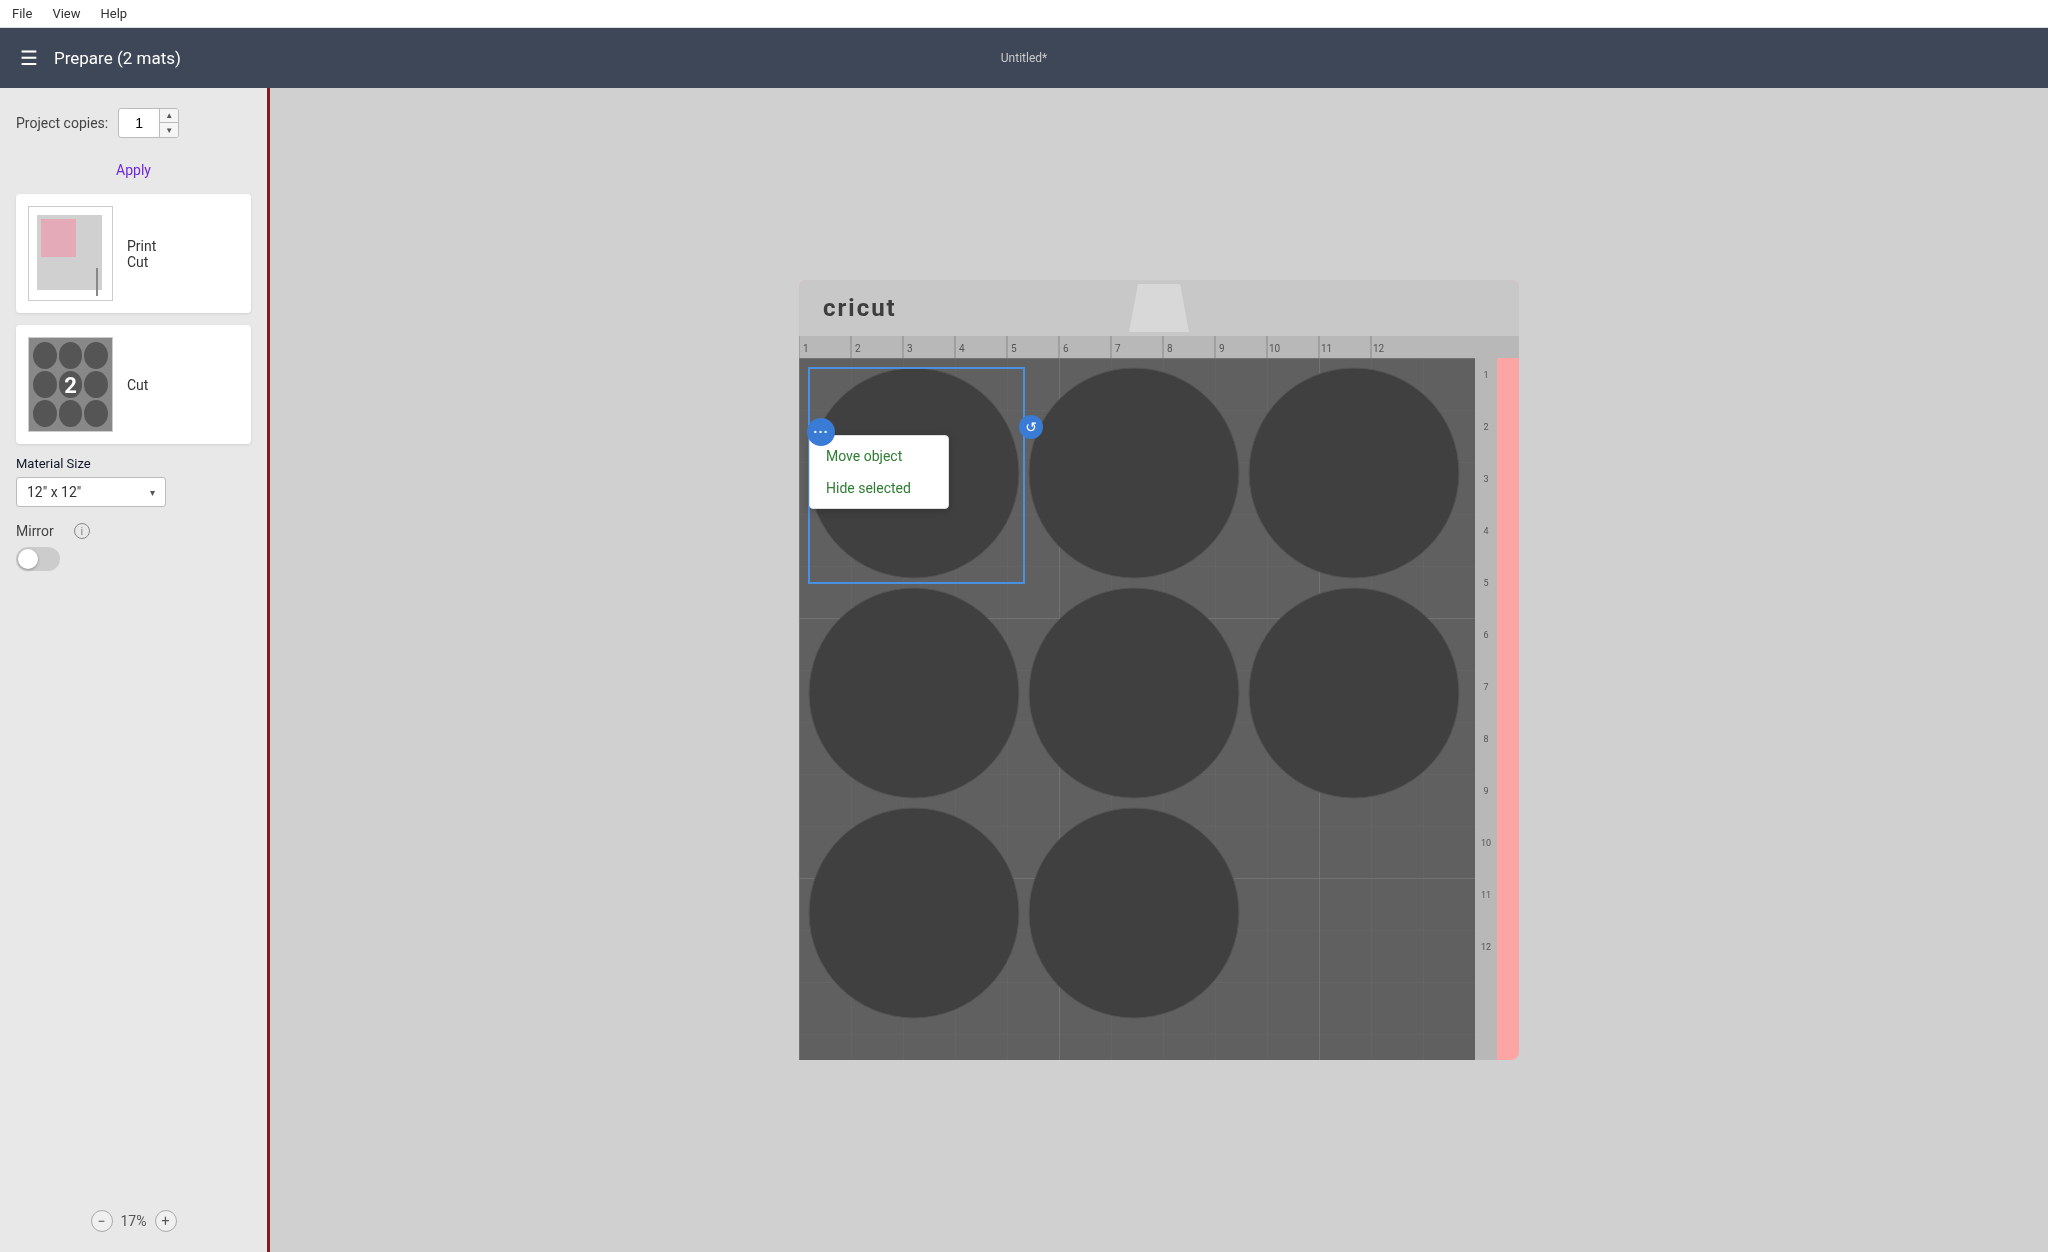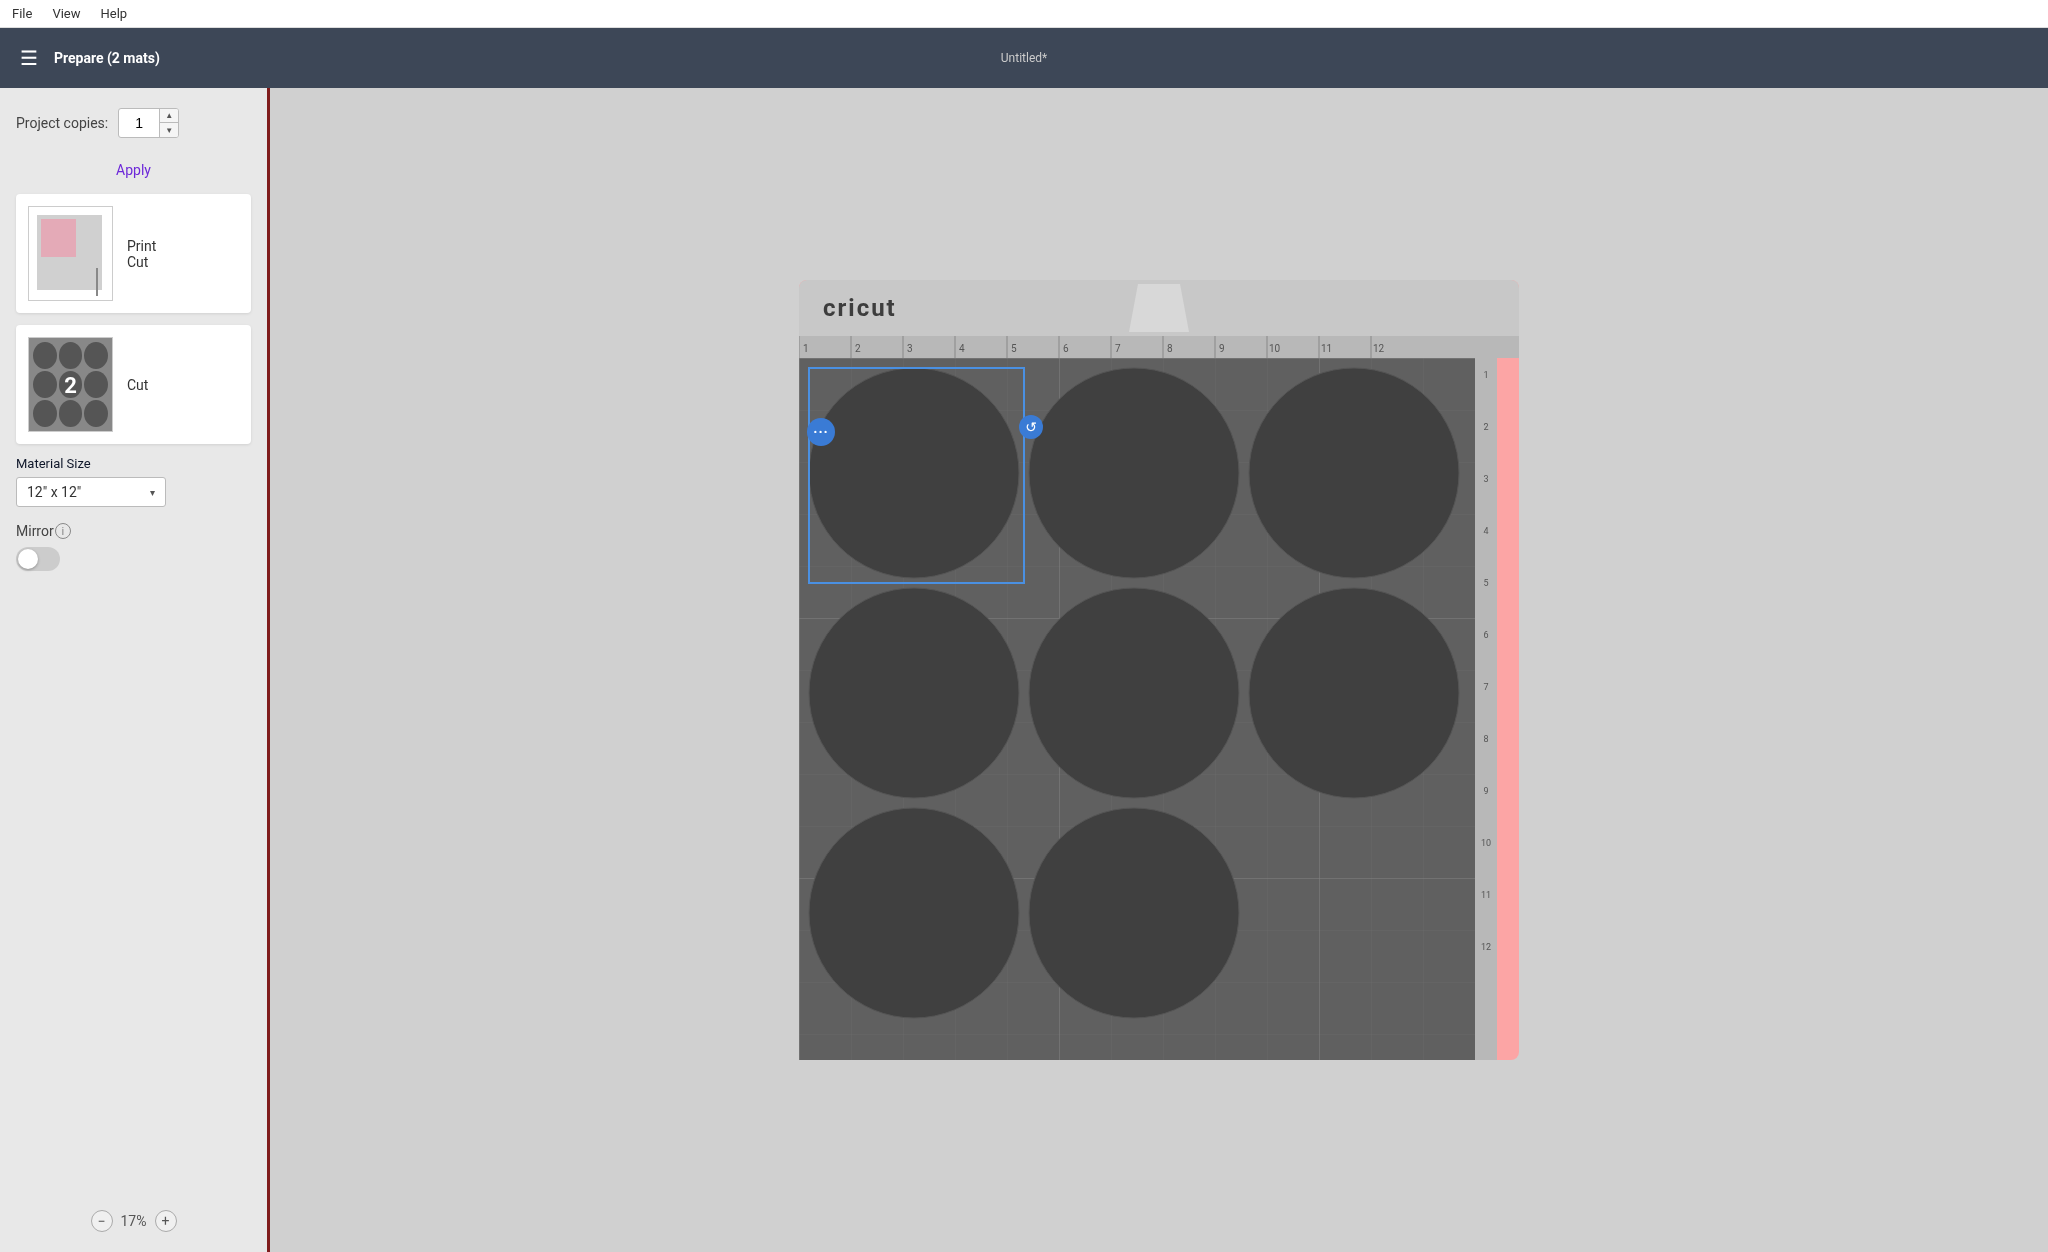--- a/index.html
+++ b/index.html
@@ -28,22 +28,22 @@
       padding: 0 20px;
       color: #fff;
       position: relative;
     }
     .header-menu-icon {
       font-size: 20px;
       margin-right: 16px;
       cursor: pointer;
     }
     .header-title {
-      font-size: 14px;
-      font-weight: 700;
+      font-size: 17px;
+      font-weight: 400;
     }
     .header-doc-title {
       position: absolute;
       left: 50%;
       transform: translateX(-50%);
       font-size: 12px;
       font-weight: 400;
       color: #ccc;
     }
 
@@ -217,21 +217,21 @@
     }
     .material-select-arrow {
       font-size: 10px;
       color: #555;
     }
 
     
     .mirror-row {
       display: flex;
       align-items: center;
-      gap: 1px;
+      gap: 20px;
       margin-bottom: 8px;
     }
     .mirror-label {
       font-size: 14px;
       color: #444;
     }
     .info-icon {
       width: 16px;
       height: 16px;
       border-radius: 50%;
@@ -517,20 +517,24 @@
   </div>
 
   <div class="canvas-area">
 
     <div class="cricut-mat-wrapper">
 
       <div class="three-dot-btn">···</div>
 
       <div class="rotate-handle">↺</div>
 
+      <div class="context-menu">
+        <div class="context-menu-item">Move object</div>
+        <div class="context-menu-item">Hide selected</div>
+      </div>
 
       <div class="cricut-mat">
 
         <div class="mat-header">
           <span class="cricut-logo">cricut</span>
           <div class="mat-handle"></div>
         </div>
 
         <div class="ruler-top">
           <svg width="100%" height="22">

